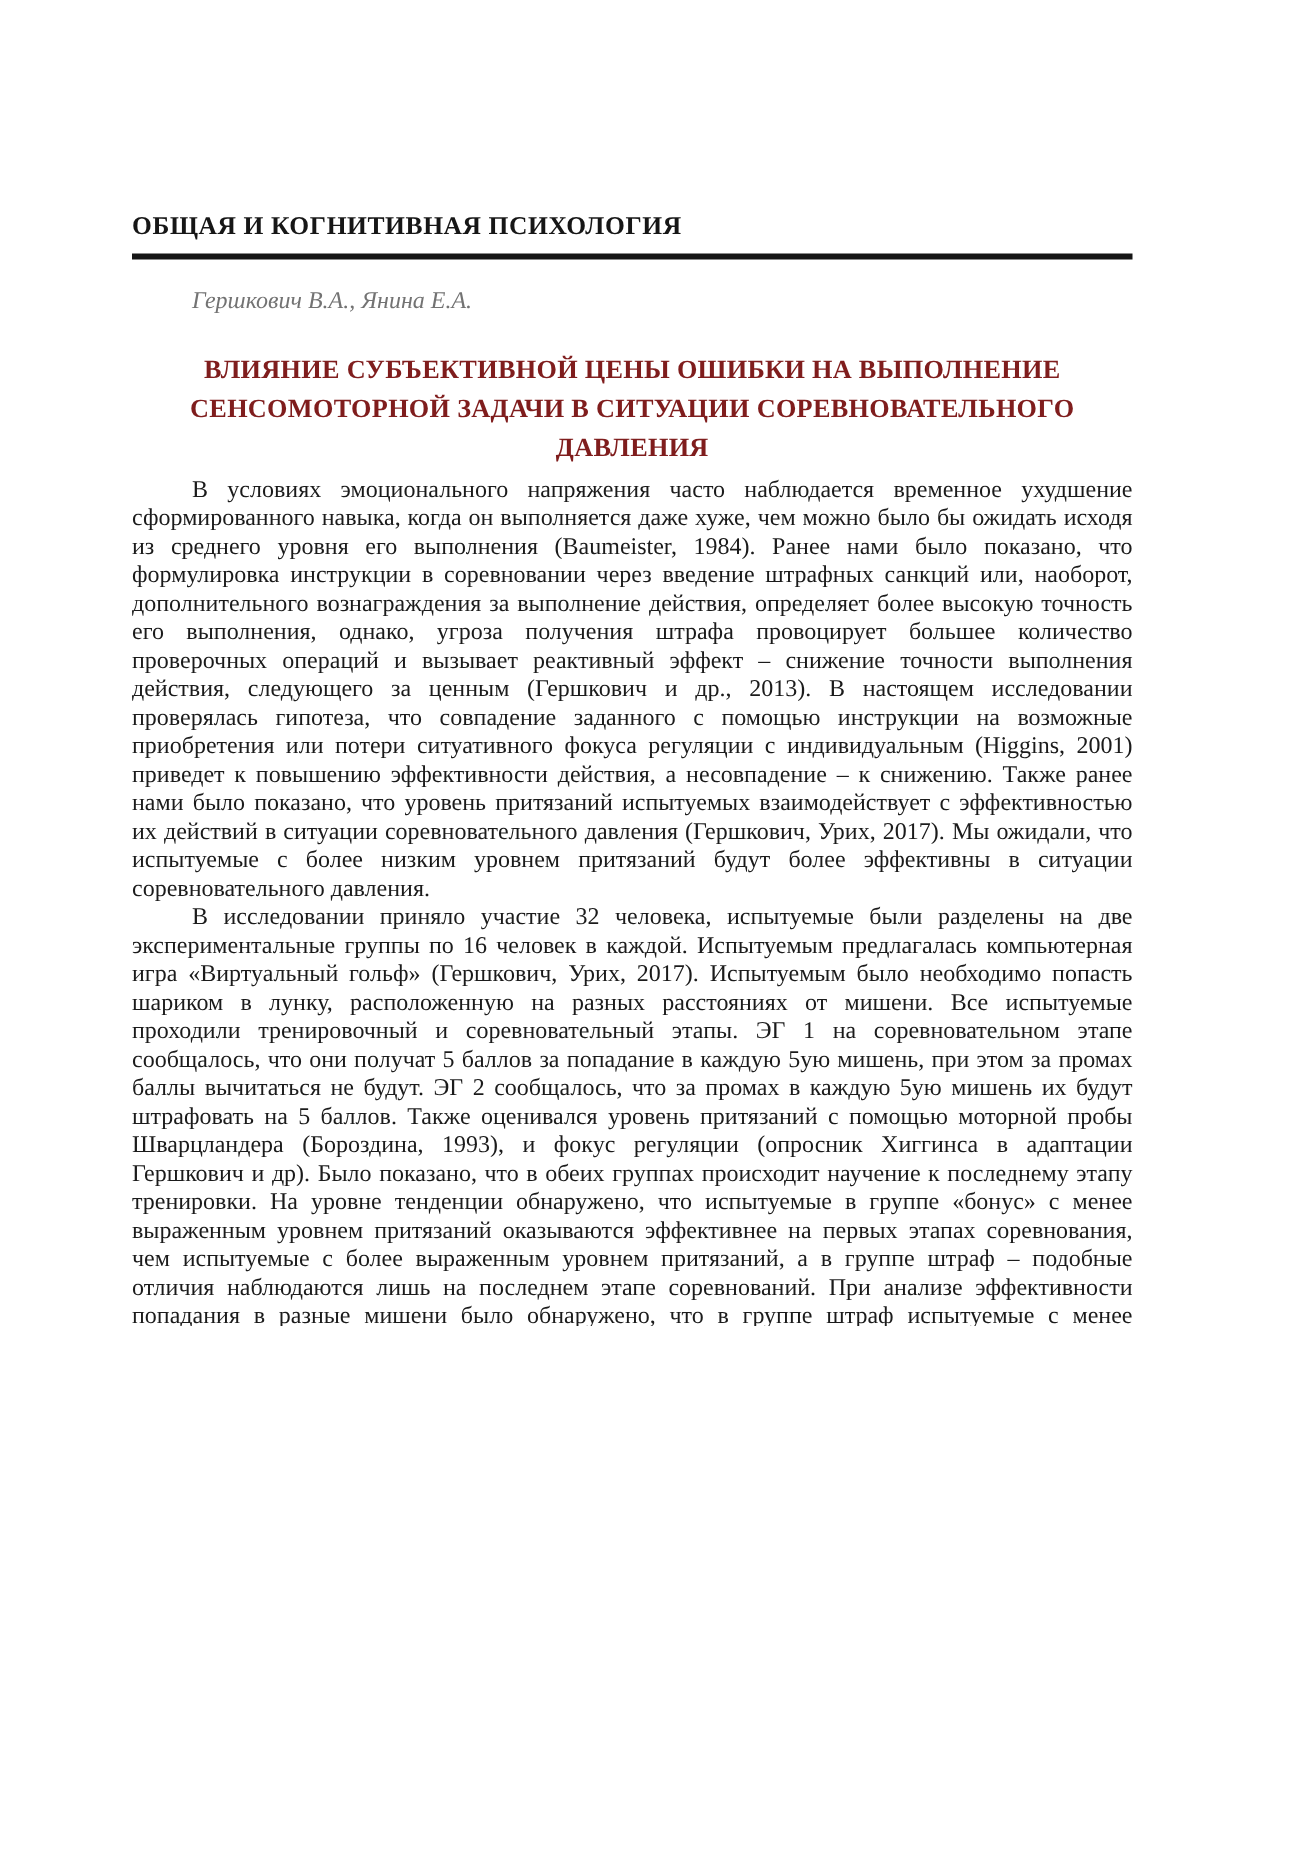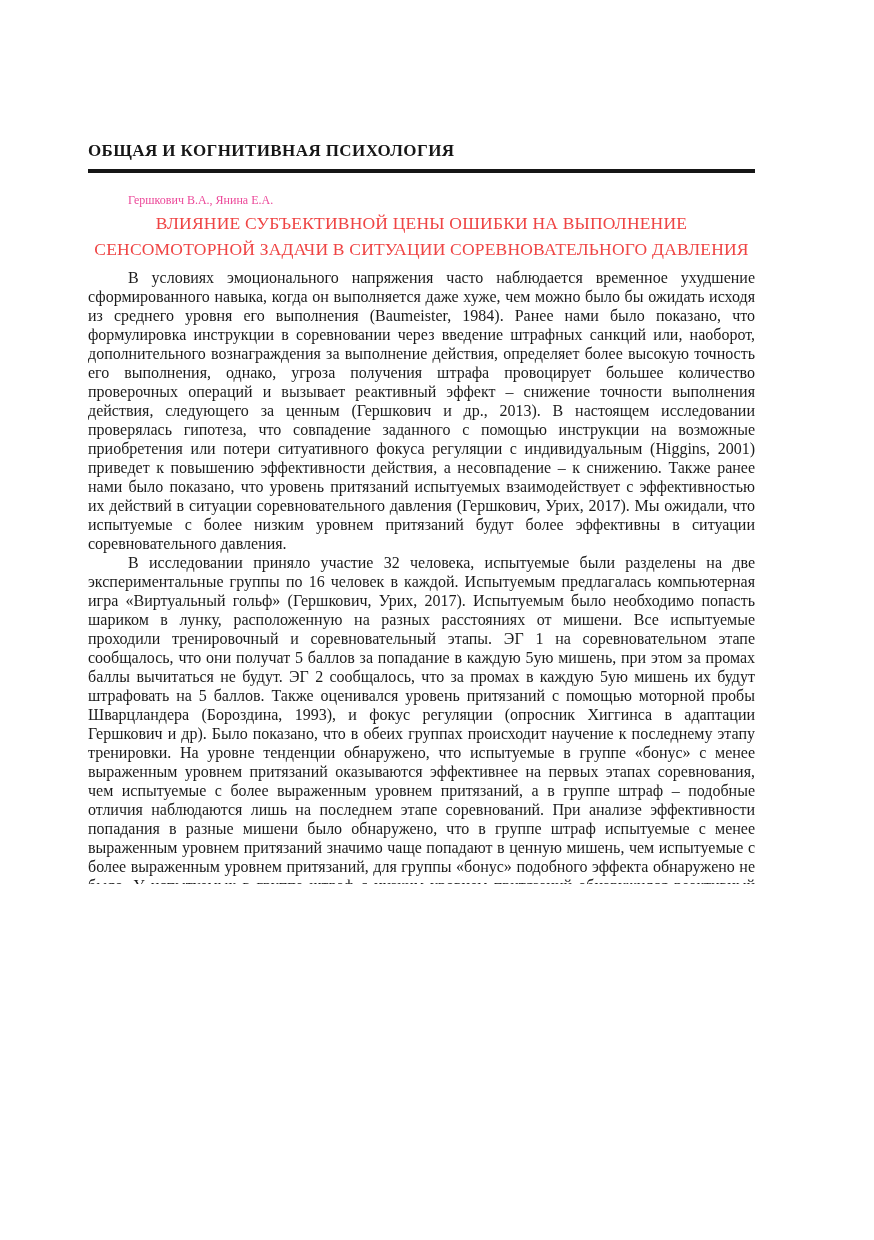--- a/index.html
+++ b/index.html
@@ -34,31 +34,33 @@
     color: #161616;
   }
   .header-rule {
     height: 4px;
     background: #161616;
     margin-top: 8px;
   }
   .authors {
     margin-top: 18px;
     padding-left: 40px;
-    font-size: 12px;
+    font-size: 16px;
     line-height: 19px;
-    color: #ec4899;
+    font-style: italic;
+    color: #737373;
   }
   .article-title {
+    margin-top: 23px;
     font-size: 17.5px;
     line-height: 26px;
-    font-weight: normal;
+    font-weight: bold;
     text-align: center;
     letter-spacing: 0.2px;
-    color: #ef4444;
+    color: #7f1d1d;
   }
   .abstract {
     margin-top: 6px;
     font-size: 16px;
     line-height: 19px;
     text-align: justify;
   }
   .abstract p {
     margin: 0;
     text-indent: 40px;

